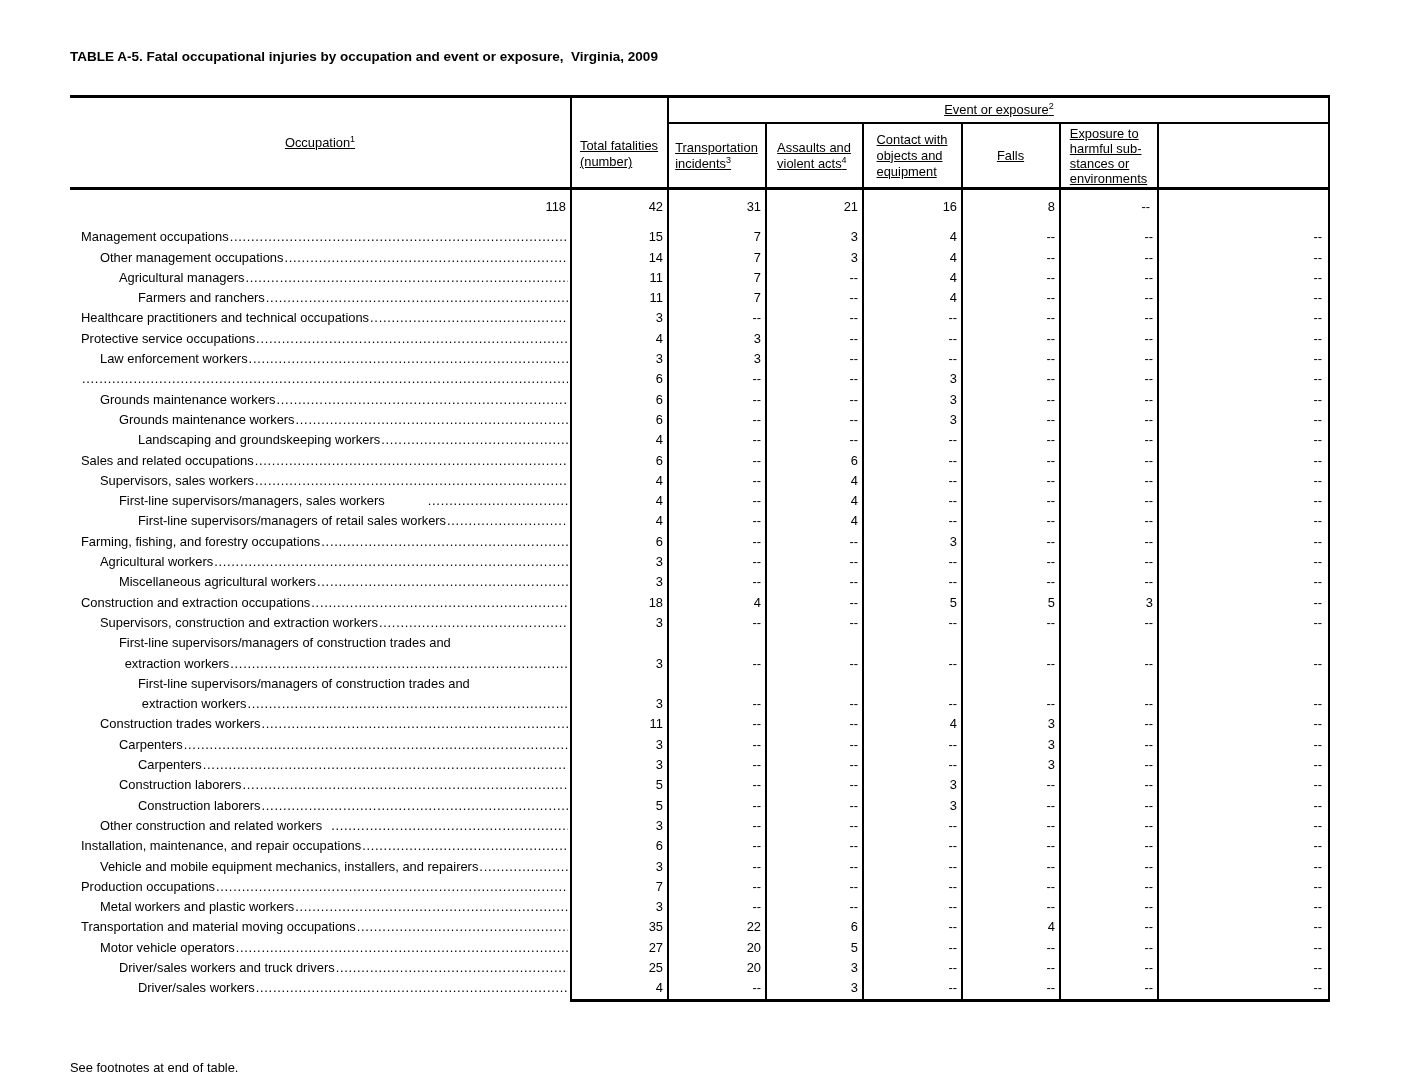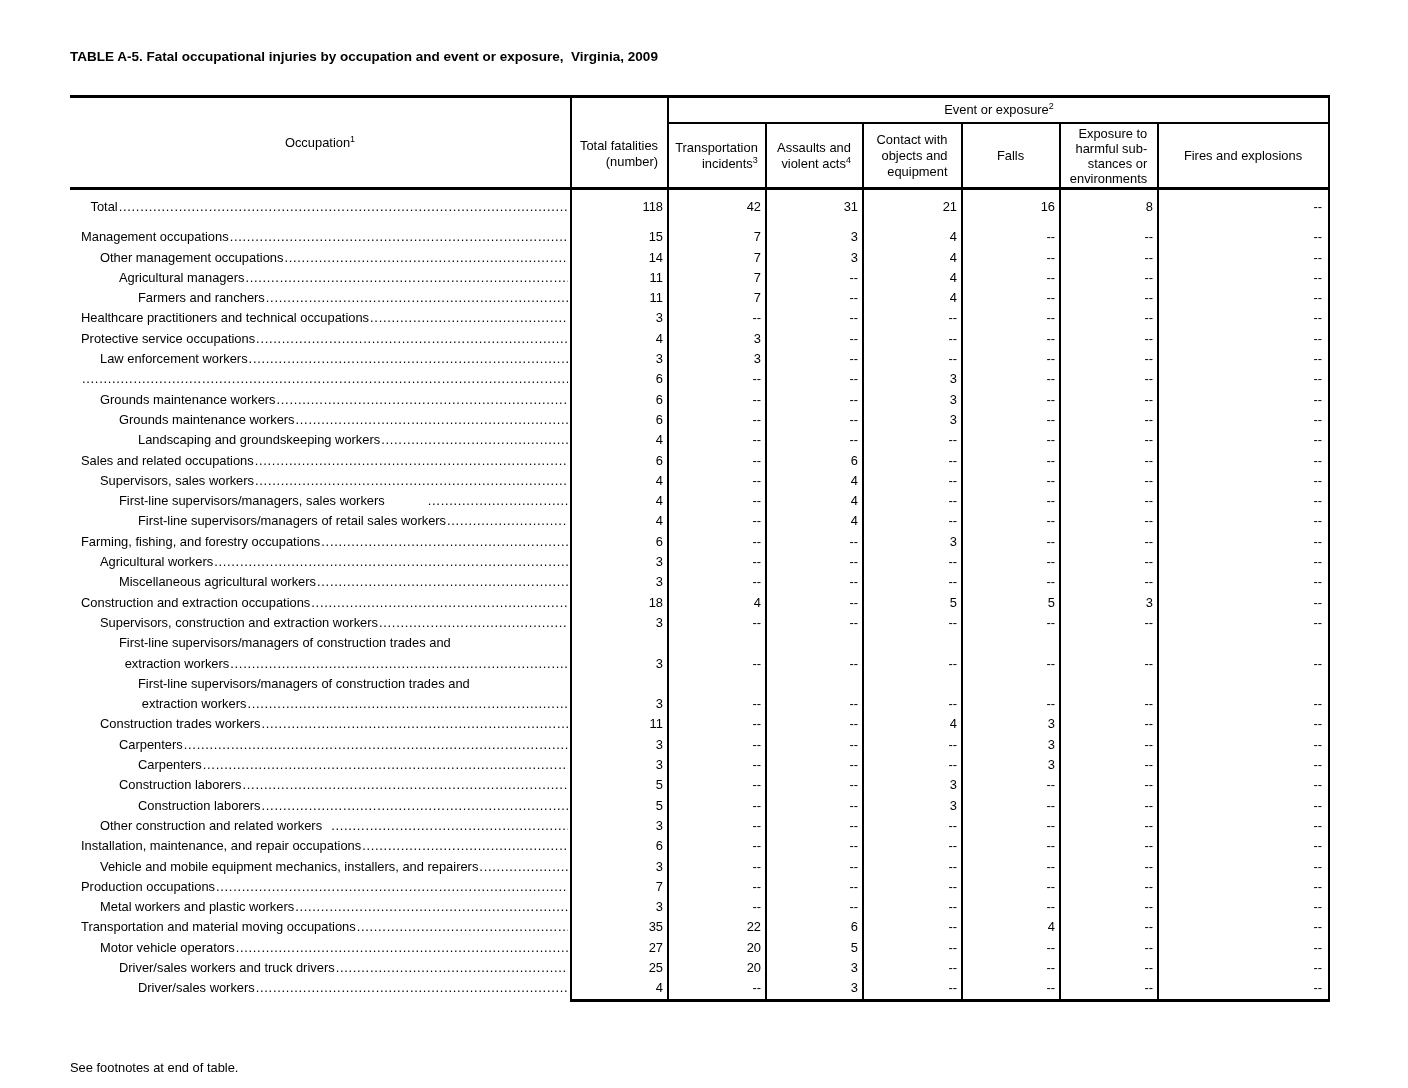--- a/index.html
+++ b/index.html
@@ -3,21 +3,21 @@
 <meta charset="utf-8">
 <style>
   html,body{margin:0;padding:0;background:#fff;}
   .page{position:relative;width:1408px;height:1088px;background:#ffffff;overflow:hidden;
         font-family:"Liberation Sans","DejaVu Sans",sans-serif;color:#000;}
   .title{position:absolute;left:70px;top:49px;font-size:13.5px;font-weight:bold;white-space:pre-wrap;}
   .table{position:absolute;left:70px;top:95px;width:1260px;height:907px;}
   .hline,.vline{position:absolute;background:#000;}
   
   .hcell{position:absolute;display:flex;align-items:center;justify-content:center;
-         text-align:right;font-size:12.9px;line-height:16px;white-space:pre-line;}
+         text-align:left;font-size:12.9px;line-height:16px;white-space:pre-line;text-decoration:underline;}
   sup{font-size:9px;line-height:0;vertical-align:super;}
   
   .tbody{position:absolute;left:0;top:95px;width:1260px;padding-top:7px;}
   .row{display:grid;grid-template-columns:501px 97px 98px 97px 99px 98px 98px 172px;
        height:20.3px;line-height:20.3px;font-size:12.9px;}
   .row.gap{margin-bottom:10px;}
   .occ{display:flex;overflow:hidden;}
   .occ .txt{white-space:nowrap;}
   .leader{flex:1;overflow:hidden;white-space:nowrap;margin-left:1px;margin-right:3px;}
   .leader::before{content:"..........................................................................................................................................................................................................";letter-spacing:0.7px;}
@@ -73,30 +73,23 @@
     </div>
     <div class="hcell" style="left:892px;top:29px;width:97px;height:63px;">
       <span>Falls</span>
     </div>
     <div class="hcell" style="left:990px;top:29px;width:97px;height:63px;line-height:15px;">
       <span>Exposure to
 harmful sub-
 stances or
 environments</span>
     </div>
-    <div class="hcell" style="left:1088px;top:29px;width:170px;height:63px;">
-      <span>Fires and explosions</span>
-    </div>
 
     <div class="tbody">
         <div class="row gap">
-    <div class="cell occ" style="padding-left: 20.5px;">
-      <span class="txt">Total</span>
-      <span class="leader"></span>
-    </div>
   <div class="num">118</div>
           <div class="num">42</div>
           <div class="num">31</div>
           <div class="num">21</div>
           <div class="num">16</div>
           <div class="num">8</div>
           <div class="num last">--</div>
         </div>
         <div class="row">
     <div class="cell occ" style="padding-left: 11px;">

